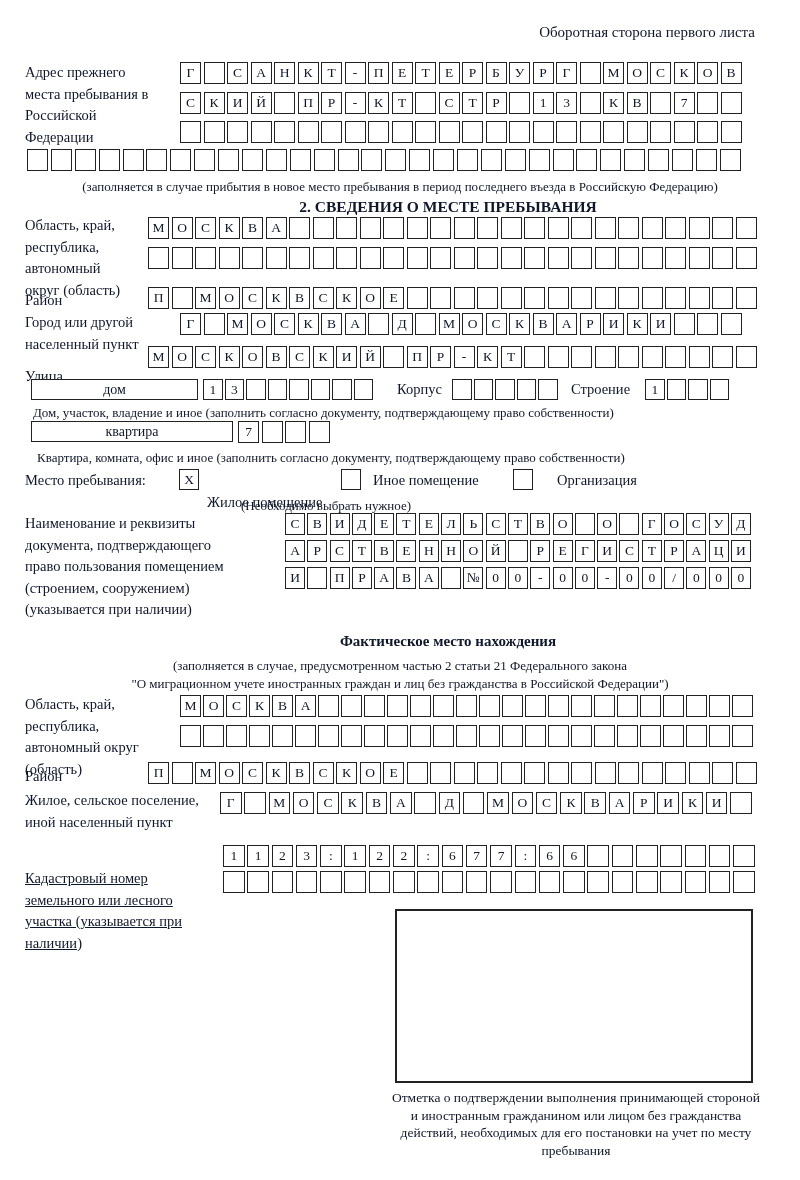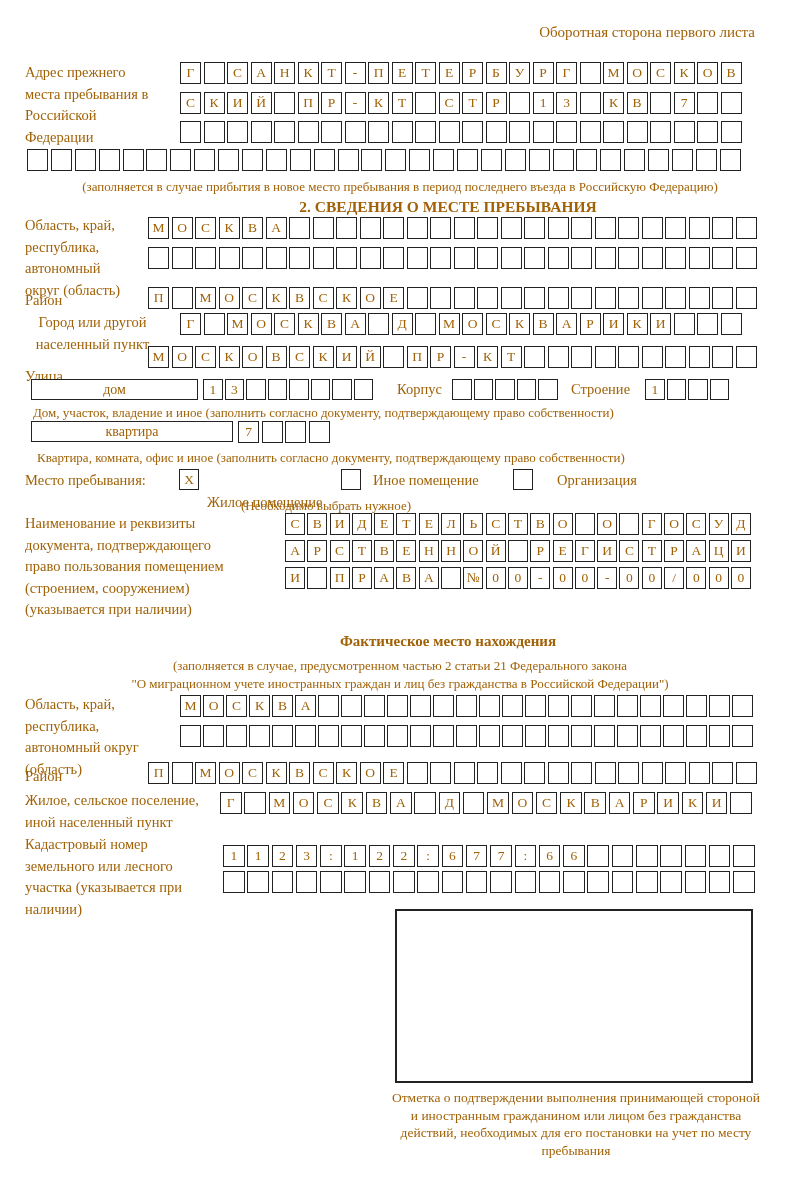--- a/index.html
+++ b/index.html
@@ -1,17 +1,17 @@
 <!DOCTYPE html>
 <html><head>
 <meta charset="utf-8">
 <style>
   html,body{margin:0;padding:0;background:#fff;}
   #page{position:relative;width:800px;height:1180px;background:#fff;overflow:hidden;
-        font-family:"Liberation Serif","DejaVu Serif",serif;color:#a16207;}
+        font-family:"Liberation Serif","DejaVu Serif",serif;color:#0f172a;}
   .abs{position:absolute;}
   .row{position:absolute;display:flex;gap:2.5px;}
   .cell{flex:none;width:21px;height:22px;border:1.5px solid #222;box-sizing:border-box;
         display:flex;align-items:center;justify-content:center;font-size:13.5px;background:#fff;}
   .p30{gap:2.9px;}
   .p21{gap:2.3px;}.p21 .cell{width:20px;}
   .p22{gap:2.8px;}.p22 .cell{width:21.5px;}
   .p25{gap:2px;}
   .small-pitch{gap:2px;}.small-pitch .cell{width:19.5px;height:21px;}
   .label{position:absolute;font-size:14.5px;line-height:21.5px;}
@@ -227,21 +227,21 @@
       <span class="cell"></span>
       <span class="cell"></span>
       <span class="cell"></span>
       <span class="cell"></span>
       <span class="cell"></span>
       <span class="cell"></span>
       <span class="cell"></span>
       <span class="cell"></span>
     </div>
 
-  <div class="label" style="left:25px;top:312px;width:135px;text-align:center;">Город или другой населенный пункт</div>
+  <div class="label" style="left:25px;top:312px;width:135px;">Город или другой населенный пункт</div>
   <div class="row" style="left:180px;top:313px;">
       <span class="cell">Г</span>
       <span class="cell"></span>
       <span class="cell">М</span>
       <span class="cell">О</span>
       <span class="cell">С</span>
       <span class="cell">К</span>
       <span class="cell">В</span>
       <span class="cell">А</span>
       <span class="cell"></span>
@@ -518,21 +518,21 @@
       <span class="cell">К</span>
       <span class="cell">В</span>
       <span class="cell">А</span>
       <span class="cell">Р</span>
       <span class="cell">И</span>
       <span class="cell">К</span>
       <span class="cell">И</span>
       <span class="cell"></span>
     </div>
 
-  <div class="label" style="left:25px;top:834px;width:165px;">Кадастровый номер земельного или лесного участка (указывается при наличии)</div>
+  <div class="label" style="left:25px;top:868px;width:165px;text-decoration:underline;">Кадастровый номер земельного или лесного участка (указывается при наличии)</div>
   <div class="row p22" style="left:223px;top:845px;">
       <span class="cell">1</span>
       <span class="cell">1</span>
       <span class="cell">2</span>
       <span class="cell">3</span>
       <span class="cell">:</span>
       <span class="cell">1</span>
       <span class="cell">2</span>
       <span class="cell">2</span>
       <span class="cell">:</span>

